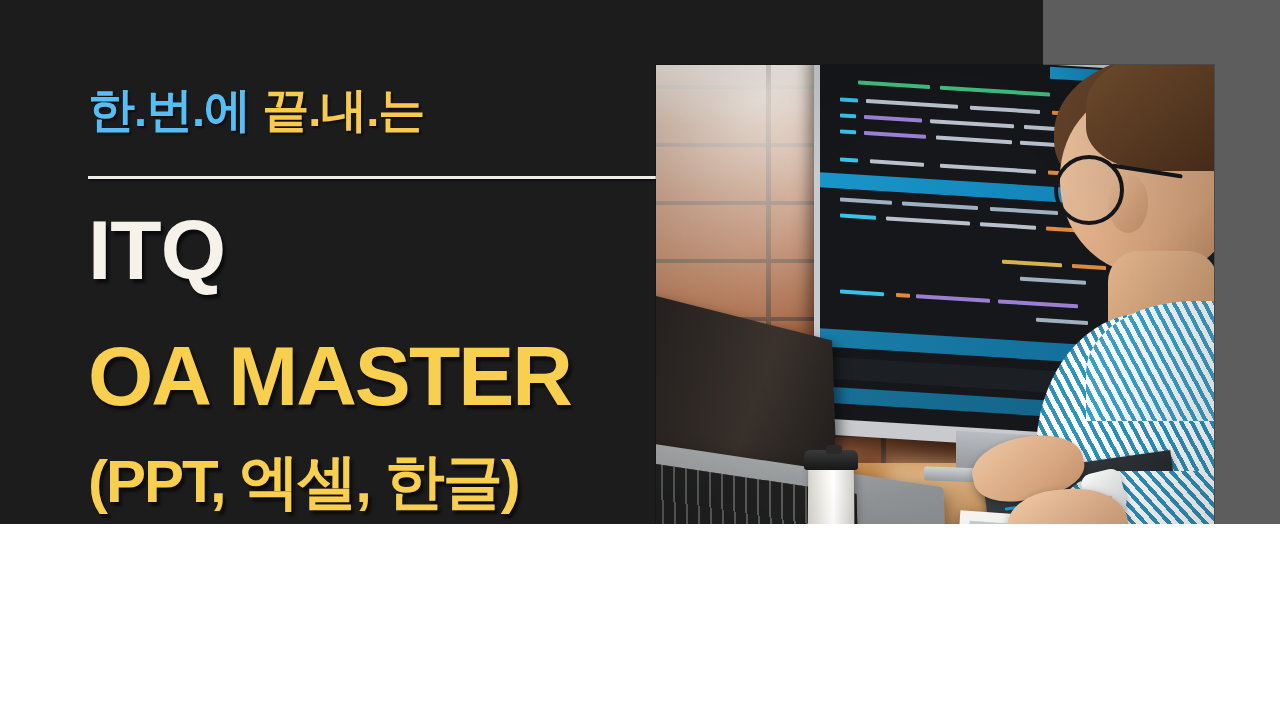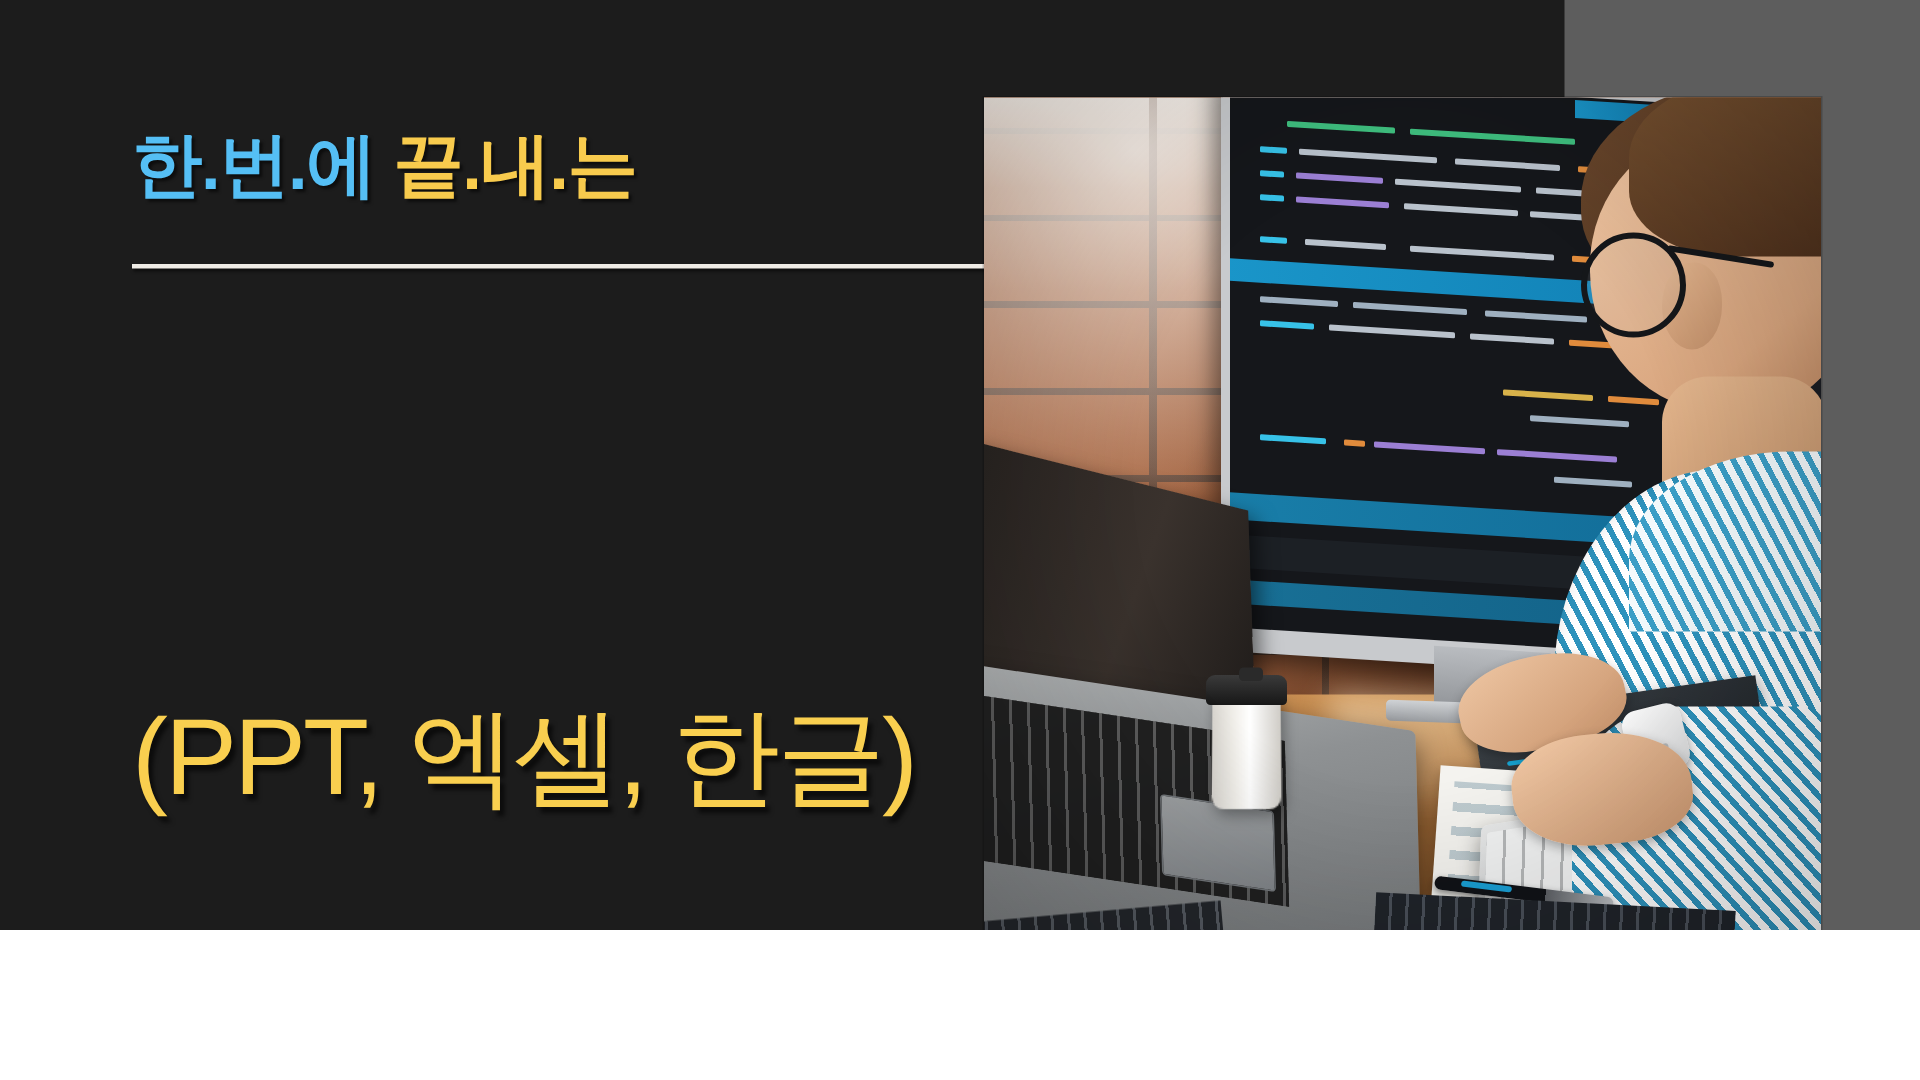--- a/index.html
+++ b/index.html
@@ -3,21 +3,21 @@
 <meta charset="utf-8">
 <style>
   html, body {
     margin: 0;
     padding: 0;
     background: #ffffff;
   }
   #slide {
     position: relative;
     width: 1280px;
-    height: 620px;
+    height: 524px;
     overflow: hidden;
     font-family: "Liberation Sans", "DejaVu Sans", sans-serif;
     background: #0f172a;
   }
 
   
   .bg-gray {
     position: absolute;
     left: 0; top: 0;
     width: 1280px; height: 720px;
@@ -84,24 +84,24 @@
     font-weight: 700;
     line-height: 1;
     letter-spacing: -2px;
     color: #f9cf4f;
     white-space: nowrap;
     text-shadow: 3px 4px 3px rgba(0,0,0,0.6);
   }
 
   .title-paren {
     position: absolute;
-    top: 469px;
+    top: 452px;
     left: 0;
-    font-size: 72px;
-    font-weight: 400;
+    font-size: 60px;
+    font-weight: 700;
     line-height: 1;
     letter-spacing: -2px;
     color: #f9cf4f;
     white-space: nowrap;
     text-shadow: 3px 4px 3px rgba(0,0,0,0.6);
   }
 
   .instructor {
     position: absolute;
     top: 570px;
@@ -519,20 +519,22 @@
 
   <div class="text-block">
 
     <div class="tagline">
       <span class="seg-a">한.번.에</span>
       <span class="seg-b">끝.내.는</span>
     </div>
 
     <div class="rule"></div>
 
+    <div class="title-main">ITQ</div>
+    <div class="title-sub">OA MASTER</div>
     <div class="title-paren">(PPT, 엑셀, 한글)</div>
 
 
   </div>
 
   <div class="photo">
     <div class="photo-inner">
 
       <div class="brick-wall"></div>
       <div class="brick-row-offset"></div>

